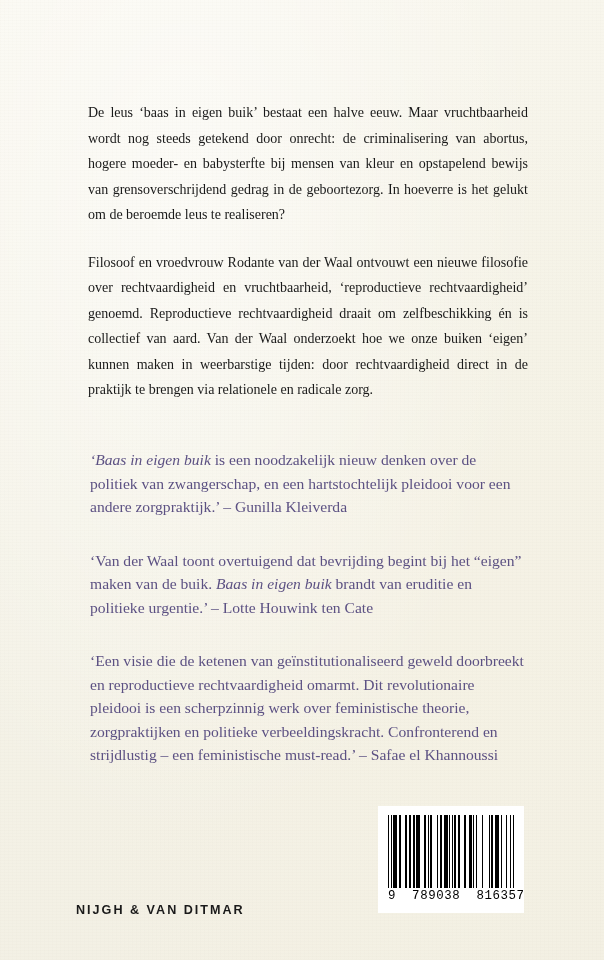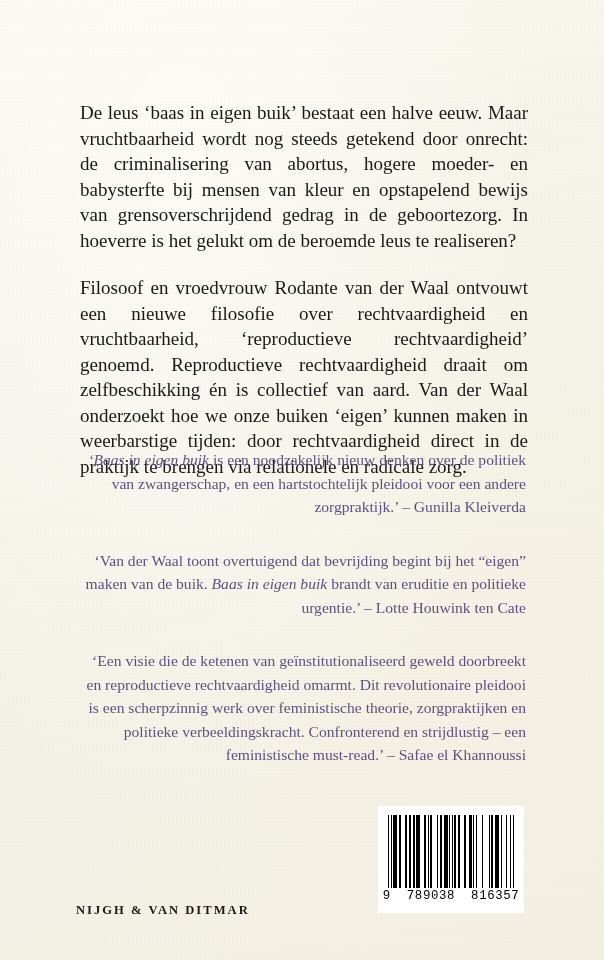--- a/index.html
+++ b/index.html
@@ -38,62 +38,61 @@
   }
 
   
   #blurb-body {
     position: absolute;
     left: 76px;
     top: 100px;
     width: 452px;
   }
   .body-par {
-    margin: 0 0 22px 4px;
-    font-size: 19px;
+    margin: 0 0 22px 12px;
+    font-size: 14px;
     line-height: 25.5px;
     color: #191919;
     text-align: justify;
     text-justify: inter-word;
     hyphens: manual;
   }
   .body-par:last-child { margin-bottom: 0; }
 
   
   #praise {
     position: absolute;
     left: 78px;
     top: 448px;
     width: 448px;
   }
   .quote {
-    margin: 0 0 30px 0;
+    margin: 0 0 30px 12px;
     font-size: 15.6px;
     line-height: 23.5px;
     color: #5c5183;
-    text-align: right;
+    text-align: left;
   }
   .quote:last-child { margin-bottom: 0; }
   .quote em, .quote .ital {
     font-style: italic;
   }
 
   
   #barcode-box {
     position: absolute;
     left: 378px;
     top: 806px;
     width: 146px;
     height: 107px;
     background: #ffffff;
     box-sizing: border-box;
     padding: 9px 10px 4px 10px;
     display: flex;
     flex-direction: column;
-    align-items: center;
   }
   #barcode-bars {
     width: 126px;
     height: 73px;
     background-repeat: no-repeat;
     background-size: 100% 100%;
   }
   #barcode-digits {
     margin-top: 1px;
     font-family: "Liberation Mono", "DejaVu Sans Mono", monospace;
@@ -102,21 +101,21 @@
     color: #000;
     white-space: pre;
     line-height: 15px;
   }
 
   
   #publisher {
     position: absolute;
     left: 76px;
     top: 903px;
-    font-family: Liberation Serif, serif;
+    font-family: Liberation Sans, sans-serif;
     font-size: 12.6px;
     font-weight: 700;
     letter-spacing: 2.0px;
     color: #1a1a1a;
     text-align: right;
   }
 </style>
 </head>
 <body>
 

